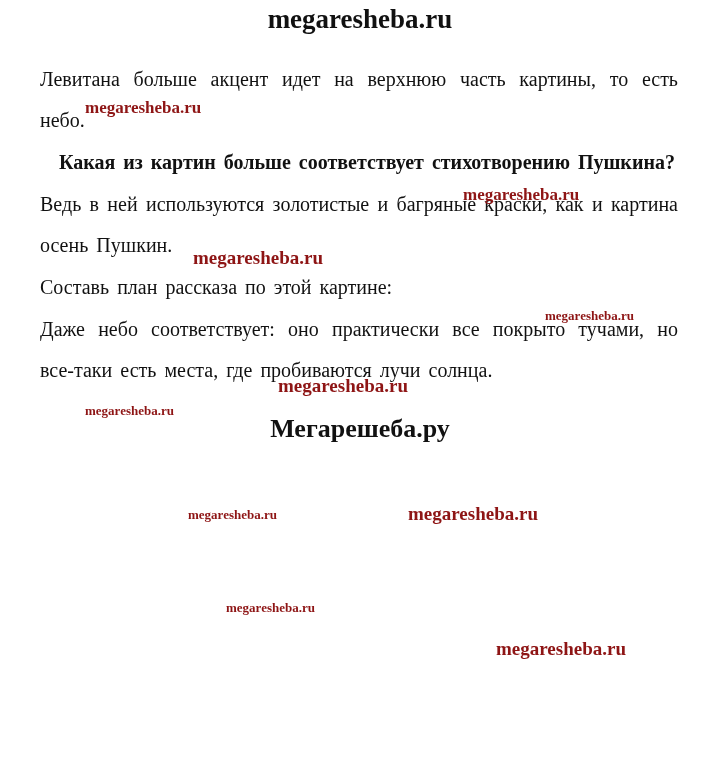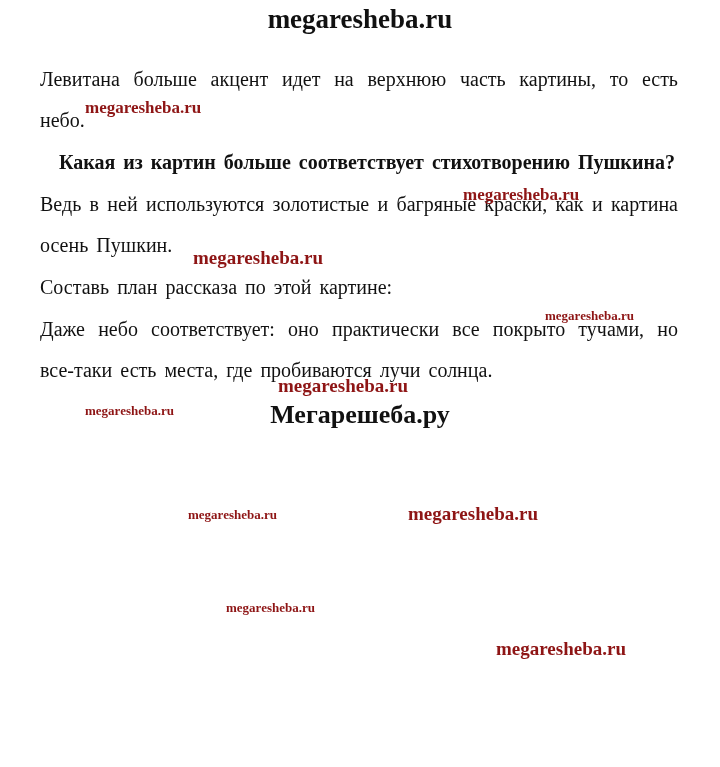--- a/index.html
+++ b/index.html
@@ -33,21 +33,21 @@
   }
   .para.bold { font-weight: bold; margin-left: 19px; }
   .plan-list .list-item {
     margin-bottom: 1px;
     text-align: left;
   }
   .site-footer {
     text-align: center;
     font-weight: bold;
     font-size: 26px;
-    margin-top: 9px;
+    margin-top: 23px;
     color: #111111;
   }
   .wm {
     position: absolute;
     font-family: "Liberation Serif", serif;
     font-weight: bold;
     color: #8e1515;
     white-space: nowrap;
     line-height: 1;
   }

